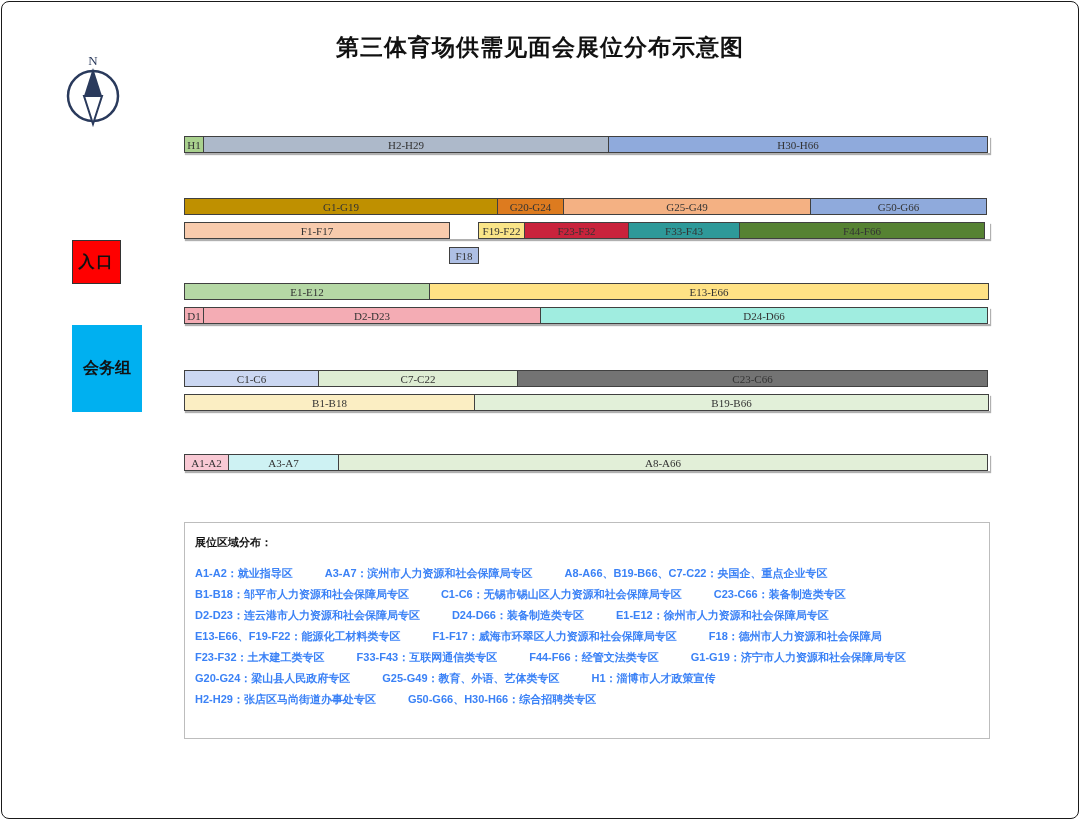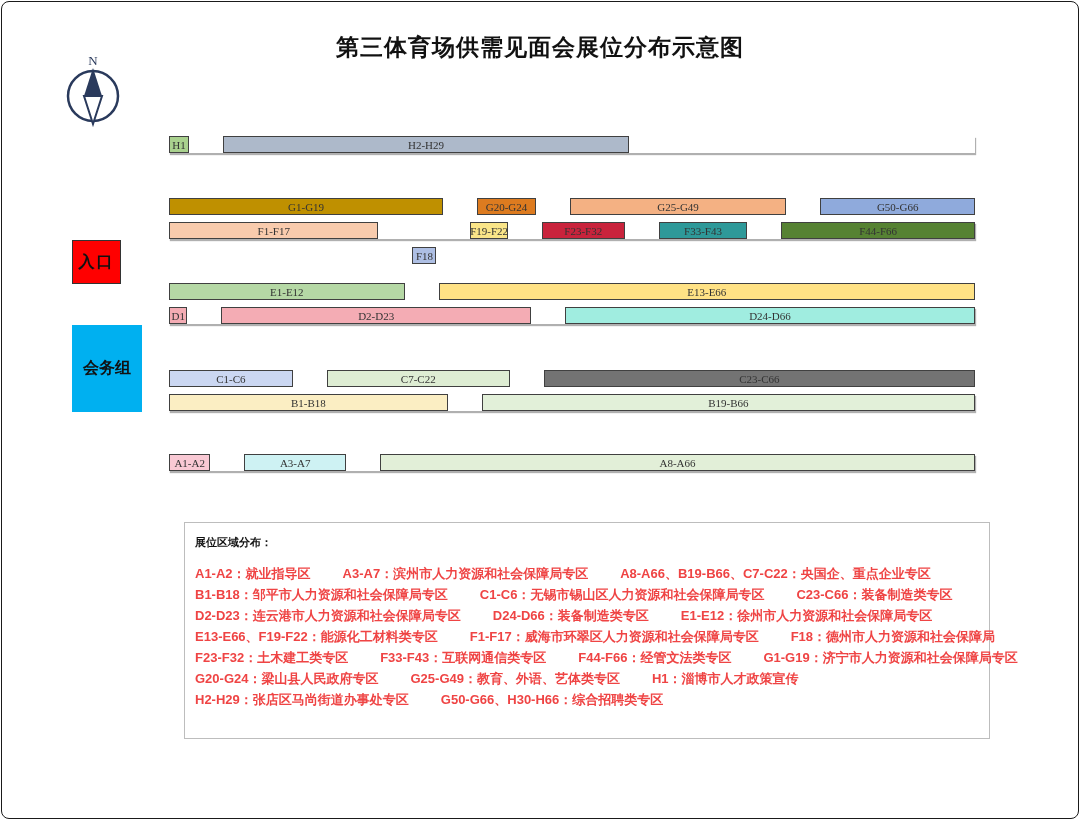--- a/index.html
+++ b/index.html
@@ -1,27 +1,27 @@
 <!DOCTYPE html>
 <html><head>
 <meta charset="utf-8">
 <style>
   html,body{margin:0;padding:0;background:#fff;}
   .page{position:relative;width:1076px;height:816px;margin:1px;border:1.5px solid #1a1a1a;border-radius:8px;background:#fff;overflow:hidden;font-family:"Liberation Serif","DejaVu Serif",serif;}
   .title{position:absolute;top:30px;left:0;width:100%;text-align:center;font-size:23px;font-weight:700;color:#111;letter-spacing:1px;}
   .compass{position:absolute;left:56px;top:50px;width:70px;height:76px;}
   .entrance{position:absolute;left:70px;top:238px;width:49px;height:44px;background:#FF0000;border:1.5px solid #333;box-sizing:border-box;display:flex;align-items:center;justify-content:center;font-size:16px;font-weight:700;color:#111;letter-spacing:2px;}
   .committee{position:absolute;left:70px;top:323px;width:70px;height:87px;background:#00B0F0;display:flex;align-items:center;justify-content:center;font-size:16px;font-weight:700;color:#111;}
-  .zone-row{position:absolute;left:167px;width:806px;height:17px;display:flex;gap:35px;}
+  .zone-row{position:absolute;left:182px;width:806px;height:17px;display:flex;}
   .zone-row.shadow{box-shadow:1px 2px 1px rgba(80,80,80,.45);}
   .seg{height:100%;border:1px solid #404040;box-sizing:border-box;display:flex;align-items:center;justify-content:center;font-size:11px;color:#333;white-space:nowrap;overflow:hidden;}
   .seg + .seg{margin-left:-1px;}
   .legend{position:absolute;left:182px;top:520px;width:806px;height:217px;border:1px solid #bdbdbd;box-sizing:border-box;padding:12px 10px 0 10px;}
   .legend-header{font-size:11px;font-weight:700;color:#111;margin-bottom:13px;}
-  .legend-line{font-size:13px;line-height:21px;color:#ef4444;white-space:nowrap;}
+  .legend-line{font-size:11px;line-height:21px;color:#3b82f6;white-space:nowrap;}
   .legend-entry{margin-right:32px;}
   .legend-entry:last-child{margin-right:0;}
   .legend-code{font-family:"Liberation Sans","DejaVu Sans",sans-serif;font-weight:700;}
   .legend-desc{font-weight:600;}
 </style>
 </head>
 <body>
 
 <div class="page">
 
@@ -37,20 +37,21 @@
   </div>
 
   <div class="entrance">入口</div>
 
   <div class="committee">会务组</div>
 
   <div id="zones">
       <div class="zone-row shadow" style="top: 134px;">
         <div class="seg" style="width: 20px; background: rgb(169, 209, 142);">H1</div>
         <div class="seg" style="width: 406px; background: rgb(173, 185, 202);">H2-H29</div>
+        <div class="seg" style="width: 380px; background: rgb(143, 170, 220);">H30-H66</div>
       </div>
       <div class="zone-row" style="top: 196px;">
         <div class="seg" style="width: 314px; background: rgb(191, 144, 0);">G1-G19</div>
         <div class="seg" style="width: 67px; background: rgb(221, 123, 31);">G20-G24</div>
         <div class="seg" style="width: 248px; background: rgb(244, 177, 131);">G25-G49</div>
         <div class="seg" style="width: 177px; background: rgb(143, 170, 220);">G50-G66</div>
       </div>
       <div class="zone-row shadow" style="top: 220px;">
         <div class="seg" style="width: 266px; background: rgb(248, 203, 173);">F1-F17</div>
         <div class="seg" style="width: 30px; background: rgb(174, 191, 228); margin-top: 25px;">F18</div>

